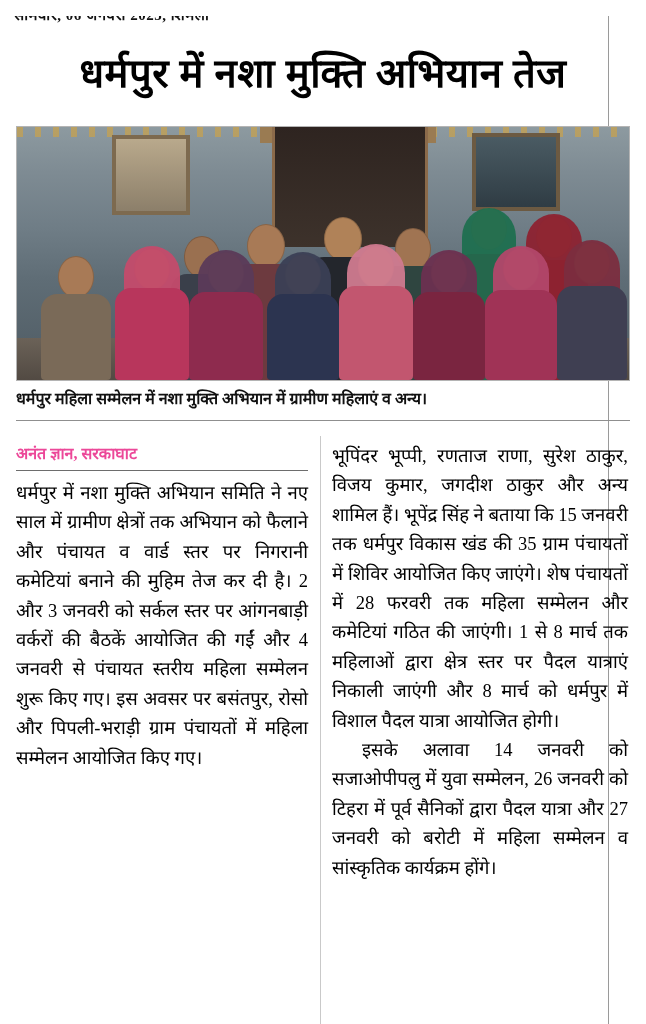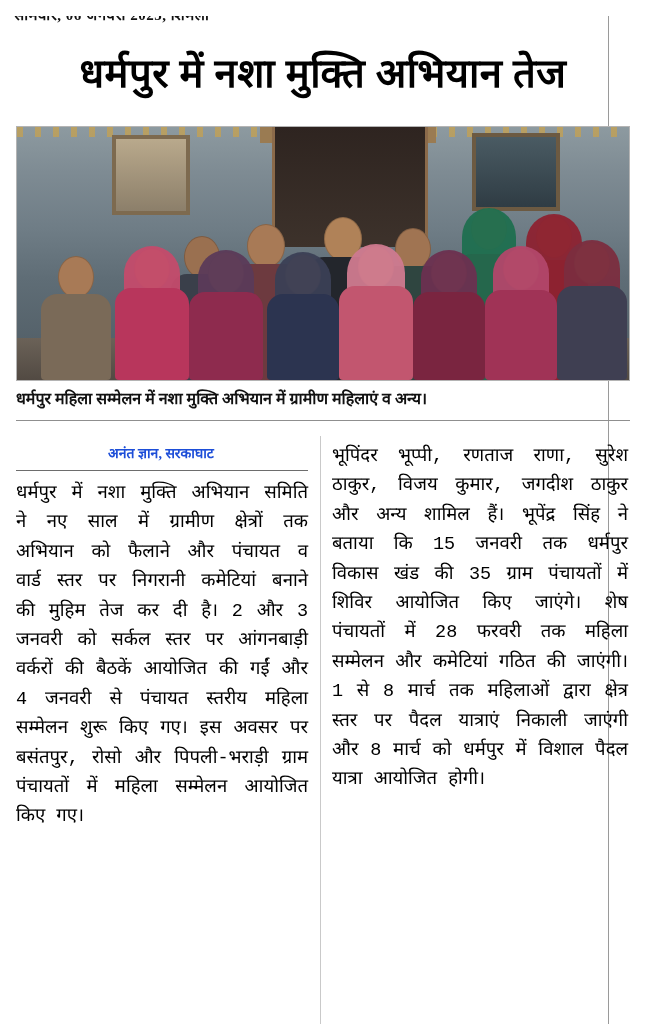--- a/index.html
+++ b/index.html
@@ -166,38 +166,37 @@
     height: 1px;
     background: #8f8f8f;
   }
   .byline {
     position: absolute;
     left: 16px;
     top: 426px;
     width: 290px;
     font-family: "Liberation Serif", serif;
     font-weight: bold;
-    font-size: 14px;
+    font-size: 16px;
     line-height: 24px;
-    color: #1d4ed8;
-    text-align: center;
+    color: #ec4899;
   }
   .byline-underline {
     position: absolute;
     left: 16px;
     top: 454px;
     width: 292px;
     height: 1px;
     background: #6d6d6d;
   }
   .col {
     position: absolute;
     top: 463px;
     width: 292px;
-    font-family: Liberation Mono, monospace;
+    font-family: Liberation Serif, serif;
     font-size: 18.5px;
     line-height: 29.4px;
     text-align: justify;
     text-justify: inter-word;
     color: #000;
   }
   .col p { margin: 0; }
   .col p.indent { text-indent: 30px; }
   .col-left { left: 16px; }
   .col-right { left: 332px; top: 426px; width: 296px; }
@@ -310,15 +309,16 @@
   <div class="byline-underline"></div>
 
   <div class="col-divider"></div>
 
   <div class="col col-left">
     <p>धर्मपुर में नशा मुक्ति अभियान समिति ने नए साल में ग्रामीण क्षेत्रों तक अभियान को फैलाने और पंचायत व वार्ड स्तर पर निगरानी कमेटियां बनाने की मुहिम तेज कर दी है। 2 और 3 जनवरी को सर्कल स्तर पर आंगनबाड़ी वर्करों की बैठकें आयोजित की गईं और 4 जनवरी से पंचायत स्तरीय महिला सम्मेलन शुरू किए गए। इस अवसर पर बसंतपुर, रोसो और पिपली-भराड़ी ग्राम पंचायतों में महिला सम्मेलन आयोजित किए गए।</p>
   </div>
 
   <div class="col col-right">
     <p>भूपिंदर भूप्पी, रणताज राणा, सुरेश ठाकुर, विजय कुमार, जगदीश ठाकुर और अन्य शामिल हैं। भूपेंद्र सिंह ने बताया कि 15 जनवरी तक धर्मपुर विकास खंड की 35 ग्राम पंचायतों में शिविर आयोजित किए जाएंगे। शेष पंचायतों में 28 फरवरी तक महिला सम्मेलन और कमेटियां गठित की जाएंगी। 1 से 8 मार्च तक महिलाओं द्वारा क्षेत्र स्तर पर पैदल यात्राएं निकाली जाएंगी और 8 मार्च को धर्मपुर में विशाल पैदल यात्रा आयोजित होगी।</p>
+    <p class="indent">इसके अलावा 14 जनवरी को सजाओपीपलु में युवा सम्मेलन, 26 जनवरी को टिहरा में पूर्व सैनिकों द्वारा पैदल यात्रा और 27 जनवरी को बरोटी में महिला सम्मेलन व सांस्कृतिक कार्यक्रम होंगे।</p>
   </div>
 
 </div>
 
 </body></html>

